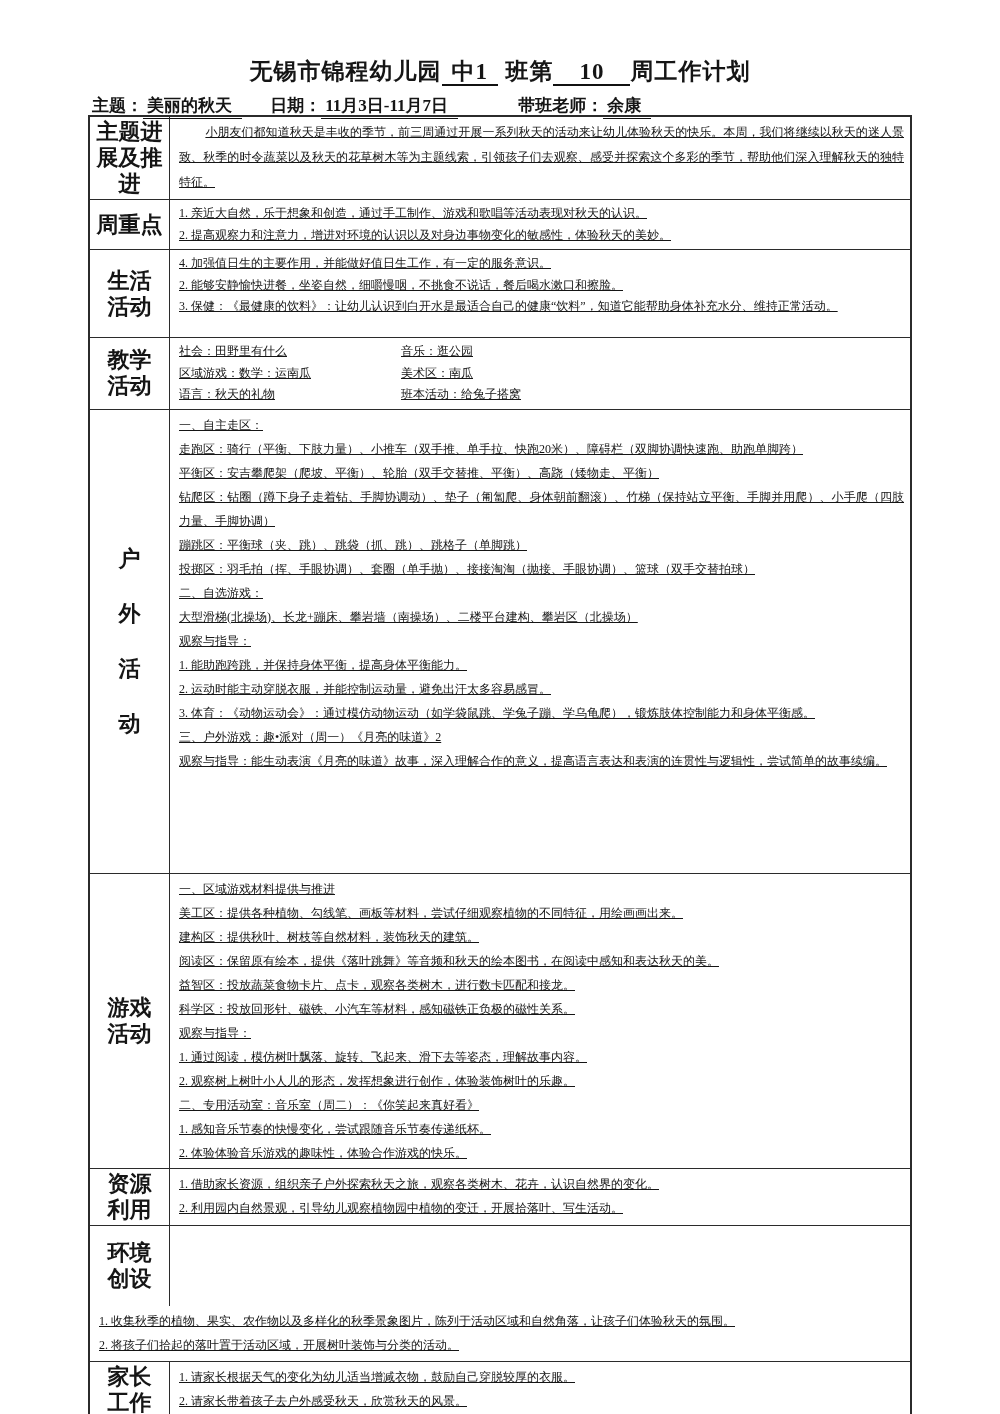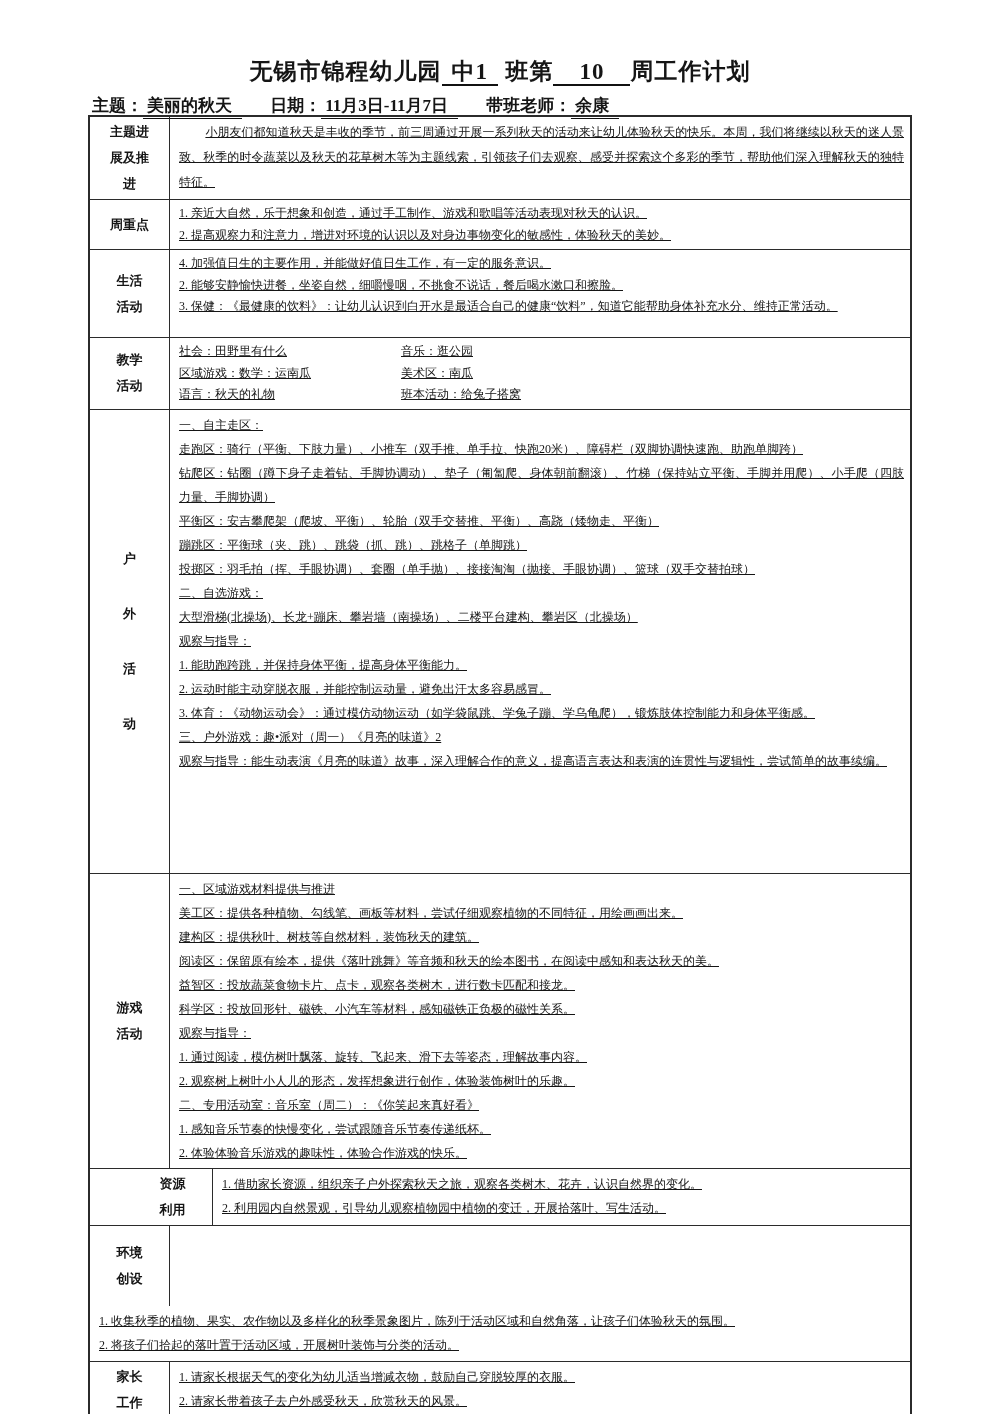--- a/index.html
+++ b/index.html
@@ -24,56 +24,56 @@
   .title .fill.cls { padding: 0 10px; }
   .title .fill.wk  { padding: 0 26px; }
   .header-line {
     margin: 7px 88px 6px 92px;
     font-weight: bold;
     font-size: 17px;
     white-space: nowrap;
   }
   .hf { display: inline-block; }
   .hf2 { margin-left: 24px; }
-  .hf3 { margin-left: 24px; }
+  .hf3 { margin-left: 56px; }
   .uv { border-bottom: 1.5px solid #111; padding: 0 10px 1px 4px; display: inline-block; }
   .plan-table {
     position: absolute;
     left: 88px; top: 115px;
     width: 824px;
     border: 2px solid #2b2b2b;
   }
   .trow { display: flex; border-top: 1.5px solid #2b2b2b; }
   .trow:first-child { border-top: none; }
   .tlabel {
     width: 80px; flex: 0 0 80px;
     border-right: 1.5px solid #2b2b2b;
     display: flex; flex-direction: column;
     justify-content: center; align-items: center;
-    font-weight: bold; font-size: 13px;
+    font-weight: bold; font-size: 22px;
     line-height: 26px;
     text-align: center;
     padding: 2px 1px;
   }
   .tcontent {
     flex: 1;
     padding: 3px 6px 3px 9px;
     font-size: 12px;
     line-height: 24px;
     text-align: justify;
     text-decoration: underline;
   }
   .lh-sm .tcontent { line-height: 21.5px; }
   .r0 { min-height: 78px; }
   .r1 { min-height: 46px; }
   .r2 { min-height: 88px; }
   .r3 { min-height: 68px; }
   .r4 { min-height: 464px; }
   .r5 { min-height: 295px; }
-  .r6 { min-height: 52px; padding-left: 43px; }
+  .r6 { min-height: 52px; }
   .r7 { min-height: 74px; flex-direction: column; }
   .r8 { min-height: 50px; }
   .r0 .tcontent { line-height: 25px; }
   .r0 .para { text-indent: 2.2em; }
   .r4 .tlabel { line-height: 55px; }
   .r6 .tcontent, .r7 .tcontent, .r8 .tcontent { line-height: 24.5px; }
   .pair { display: flex; }
   .pl { width: 222px; flex: 0 0 222px; }
   .pr { flex: 1; }
 </style>
@@ -144,22 +144,22 @@
       <div class="trow r4">
         <div class="tlabel">
           <div>户</div>
           <div>外</div>
           <div>活</div>
           <div>动</div>
         </div>
         <div class="tcontent">
           <div class="para">一、自主走区：</div>
           <div class="para">走跑区：骑行（平衡、下肢力量）、小推车（双手推、单手拉、快跑20米）、障碍栏（双脚协调快速跑、助跑单脚跨）</div>
+          <div class="para">平衡区：安吉攀爬架（爬坡、平衡）、轮胎（双手交替推、平衡）、高跷（矮物走、平衡）</div>
           <div class="para">钻爬区：钻圈（蹲下身子走着钻、手脚协调动）、垫子（匍匐爬、身体朝前翻滚）、竹梯（保持站立平衡、手脚并用爬）、小手爬（四肢力量、手脚协调）</div>
-          <div class="para">平衡区：安吉攀爬架（爬坡、平衡）、轮胎（双手交替推、平衡）、高跷（矮物走、平衡）</div>
           <div class="para">蹦跳区：平衡球（夹、跳）、跳袋（抓、跳）、跳格子（单脚跳）</div>
           <div class="para">投掷区：羽毛拍（挥、手眼协调）、套圈（单手抛）、接接淘淘（抛接、手眼协调）、篮球（双手交替拍球）</div>
           <div class="para">二、自选游戏：</div>
           <div class="para">大型滑梯(北操场)、长龙+蹦床、攀岩墙（南操场）、二楼平台建构、攀岩区（北操场）</div>
           <div class="para">观察与指导：</div>
           <div class="para">1. 能助跑跨跳，并保持身体平衡，提高身体平衡能力。</div>
           <div class="para">2. 运动时能主动穿脱衣服，并能控制运动量，避免出汗太多容易感冒。</div>
           <div class="para">3. 体育：《动物运动会》：通过模仿动物运动（如学袋鼠跳、学兔子蹦、学乌龟爬），锻炼肢体控制能力和身体平衡感。</div>
           <div class="para">三、户外游戏：趣•派对（周一）《月亮的味道》2</div>
           <div class="para">观察与指导：能生动表演《月亮的味道》故事，深入理解合作的意义，提高语言表达和表演的连贯性与逻辑性，尝试简单的故事续编。</div>

